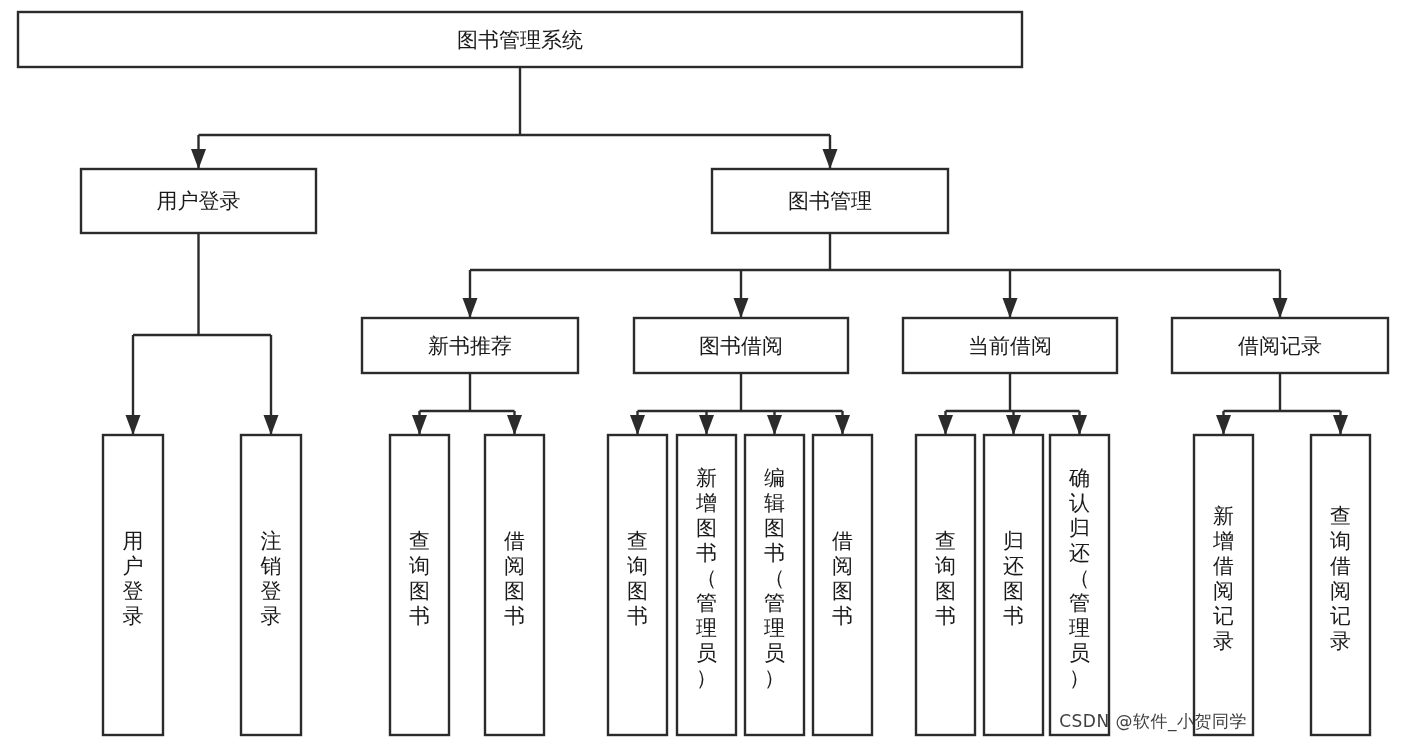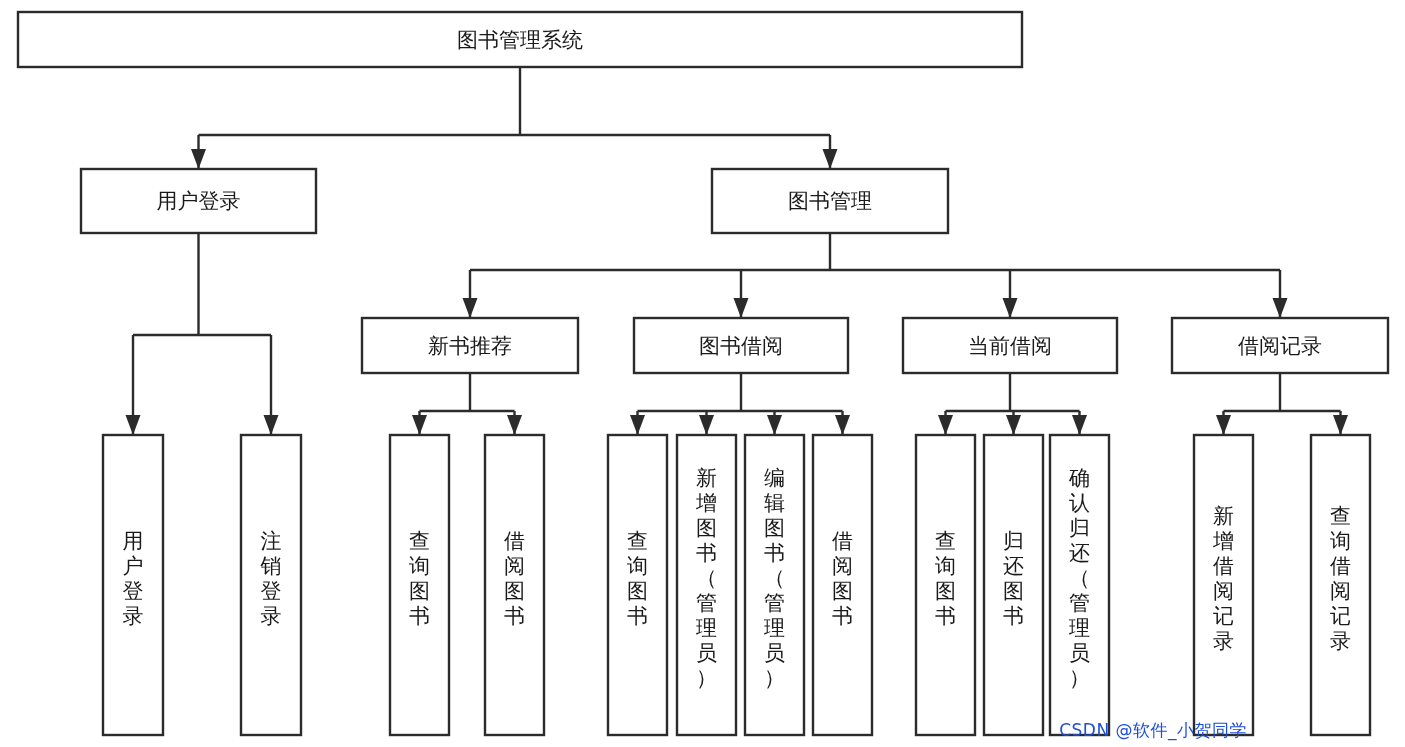--- a/index.html
+++ b/index.html
@@ -51,24 +51,24 @@
   }
   .node-label-v {
     font-family: "DejaVu Sans", "Liberation Sans", sans-serif;
     font-size: 21px;
     fill: #1a1a1a;
     text-anchor: middle;
   }
   .watermark-text {
     position: absolute;
     right: 8px;
-    bottom: 5px;
+    bottom: 14px;
     font-family: "DejaVu Sans", "Liberation Sans", sans-serif;
     font-size: 17px;
-    color: #1d4ed8;
+    color: #404040;
     white-space: nowrap;
     letter-spacing: 0.5px;
   }
 </style>
 </head>
 <body>
 
 <div id="diagram-root">
   <svg id="tree-canvas" viewBox="0 0 1405 747">
     <g id="connectors-layer">

